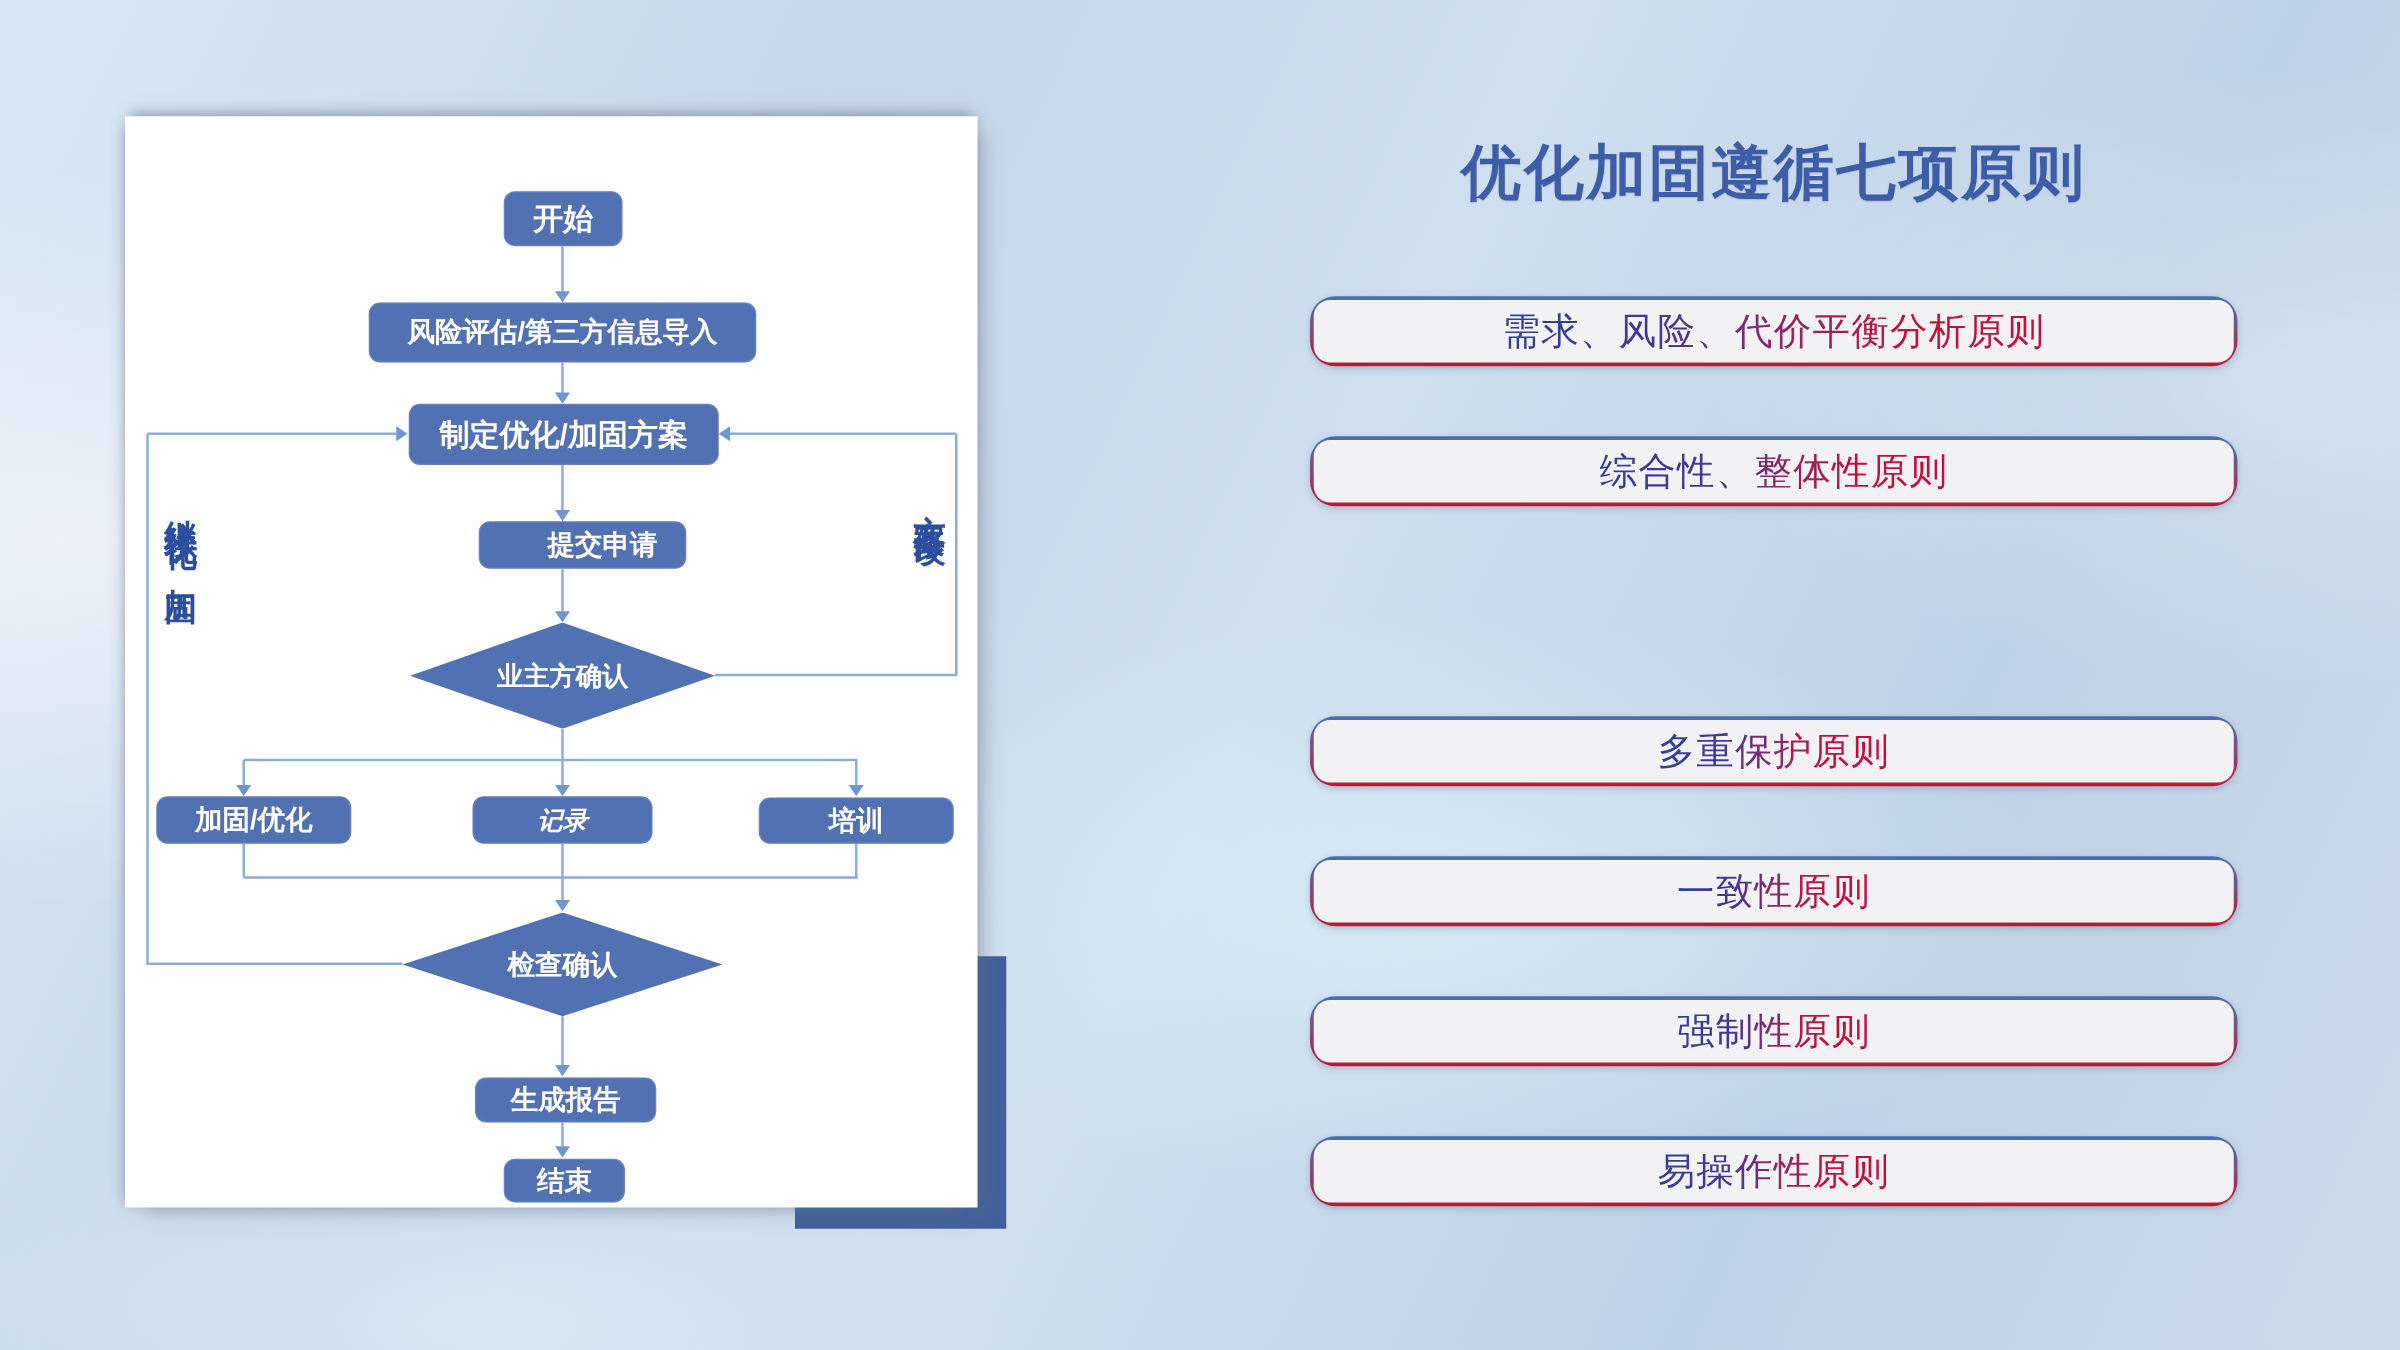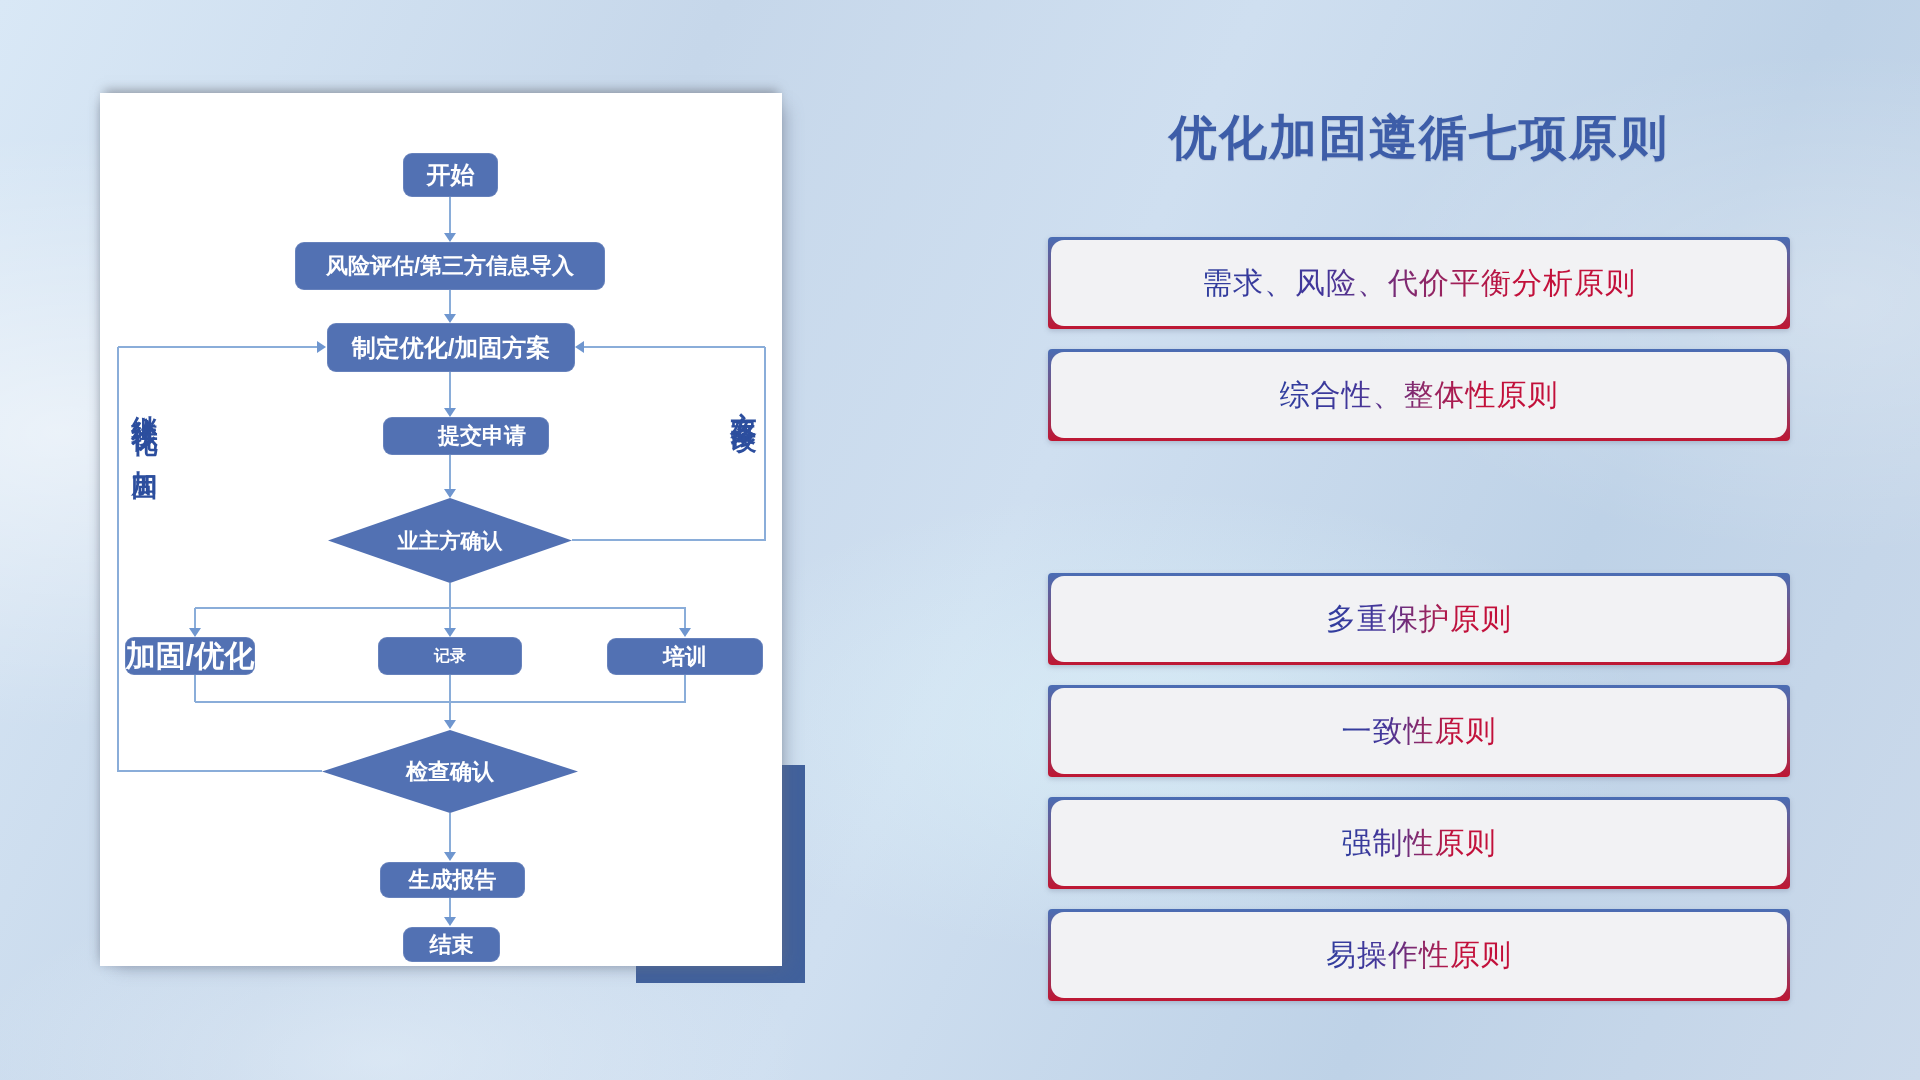--- a/index.html
+++ b/index.html
@@ -41,21 +41,21 @@
     position:absolute;writing-mode:vertical-rl;text-orientation:upright;
     color:#2c4e9e;font-weight:700;font-size:26px;letter-spacing:5px;line-height:30px;
   }
   
   .panel-title{
     position:absolute;left:1048px;top:106px;width:742px;text-align:center;
     font-size:48px;font-weight:700;color:#3d5da8;letter-spacing:2px;
     text-shadow:0 1px 1px rgba(90,100,140,.25);
   }
   .principle{
-    position:absolute;left:1048px;width:742px;height:92px;border-radius:4px;
+    position:absolute;left:1048px;width:742px;height:56px;border-radius:20px;
     padding:3px;box-sizing:border-box;
     background:linear-gradient(180deg,#4a6db4 0%,#7a4f7e 48%,#bf1632 100%);
     box-shadow:0 2px 5px rgba(110,120,145,.35);
   }
   .principle-inner{
     width:100%;height:100%;border-radius:13px;background:#f2f2f4;
     display:flex;align-items:center;justify-content:center;
   }
   .principle-text{
     font-size:30px;font-weight:500;letter-spacing:1px;
@@ -85,25 +85,25 @@
     </div>
 
     <div class="node" style="left:283px;top:324px;width:134px;height:38px;font-size:22px;padding-left:32px;">
       <span>提交申请</span>
     </div>
 
     <div class="diamond" style="left:228px;top:405px;width:244px;height:85px;font-size:21px;">
       <span>业主方确认</span>
     </div>
 
-    <div class="node" style="left:25px;top:544px;width:130px;height:38px;font-size:30px;">
+    <div class="node" style="left:25px;top:544px;width:156px;height:38px;font-size:22px;">
       <span>加固/优化</span>
     </div>
 
-    <div class="node" style="left:278px;top:544px;width:144px;height:38px;font-size:16px;">
+    <div class="node" style="left:278px;top:544px;width:144px;height:38px;font-size:20px;font-style:italic;">
       <span>记录</span>
     </div>
 
     <div class="node" style="left:507px;top:545px;width:156px;height:37px;font-size:22px;align-items:center;">
       <span>培训</span>
     </div>
 
     <div class="diamond" style="left:222px;top:637px;width:256px;height:83px;font-size:22px;">
       <span>检查确认</span>
     </div>

